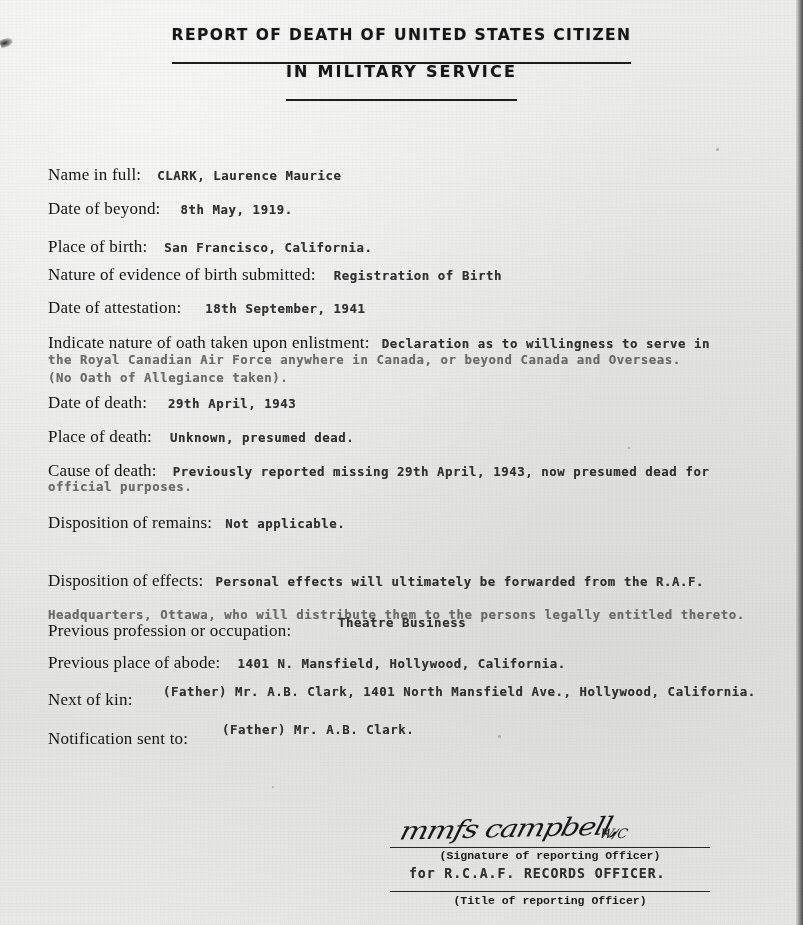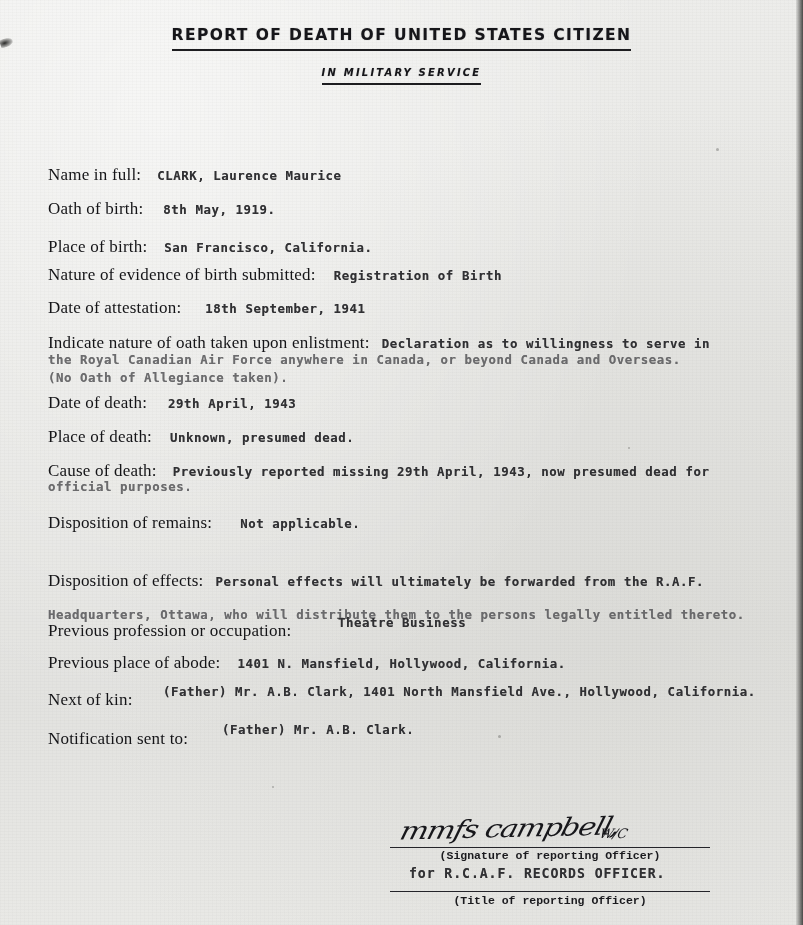--- a/index.html
+++ b/index.html
@@ -37,25 +37,25 @@
 
   
   .title-wrap{position:absolute;left:0;right:0;text-align:center;}
   .title{
     display:inline-block;
     font-family:"DejaVu Sans",sans-serif;
     font-weight:700;
     color:#16161a;
     letter-spacing:1.4px;
     border-bottom:2px solid #1d1d20;
-    padding-bottom:5px;
+    padding-bottom:18px;
     text-shadow:0 0 1px rgba(40,40,40,.35);
   }
   #title-main{font-size:15.5px;}
-  #title-sub{font-size:10px;letter-spacing:2.2px;font-style:italic;}
+  #title-sub{font-size:16px;letter-spacing:2.2px;}
 
   
   .field{position:absolute;white-space:nowrap;}
   .label{
     font-family:"Liberation Serif",serif;
     font-size:17px;
     color:#141417;
     letter-spacing:.2px;
   }
   .typed{
@@ -119,21 +119,21 @@
   <div class="title-wrap" style="top:62px;">
     <span class="title" id="title-sub">IN MILITARY SERVICE</span>
   </div>
 
   <div class="field" style="left:48px;top:165px;text-align:right;">
     <span class="label">Name in full:</span>
     <span class="typed" style="margin-left:12px;">CLARK, Laurence Maurice</span>
   </div>
 
   <div class="field" style="left:48px;top:199px;">
-    <span class="label">Oath of birth:</span>
+    <span class="label">Date of beyond:</span>
     <span class="typed" style="margin-left:16px;">8th May, 1919.</span>
   </div>
 
   <div class="field" style="left:48px;top:237px;">
     <span class="label">Place of birth:</span>
     <span class="typed" style="margin-left:13px;">San Francisco, California.</span>
   </div>
 
   <div class="field" style="left:48px;top:265px;">
     <span class="label">Nature of evidence of birth submitted:</span>
@@ -163,21 +163,21 @@
   </div>
 
   <div class="field" style="left:48px;top:461px;">
     <span class="label">Cause of death:</span>
     <span class="typed" style="margin-left:12px;">Previously reported missing 29th April, 1943, now presumed dead for</span>
   </div>
   <div class="cont typed faded" style="left:48px;top:479px;">official purposes.</div>
 
   <div class="field" style="left:48px;top:513px;">
     <span class="label">Disposition of remains:</span>
-    <span class="typed" style="margin-left:24px;">Not applicable.</span>
+    <span class="typed" style="margin-left:9px;">Not applicable.</span>
   </div>
 
   <div class="field" style="left:48px;top:571px;">
     <span class="label">Disposition of effects:</span>
     <span class="typed" style="margin-left:8px;">Personal effects will ultimately be forwarded from the R.A.F.</span>
   </div>
   <div class="cont typed faded" style="left:48px;top:607px;">Headquarters, Ottawa, who will distribute them to the persons legally entitled thereto.</div>
 
   <div class="field" style="left:48px;top:621px;">
     <span class="label">Previous profession or occupation:</span>

